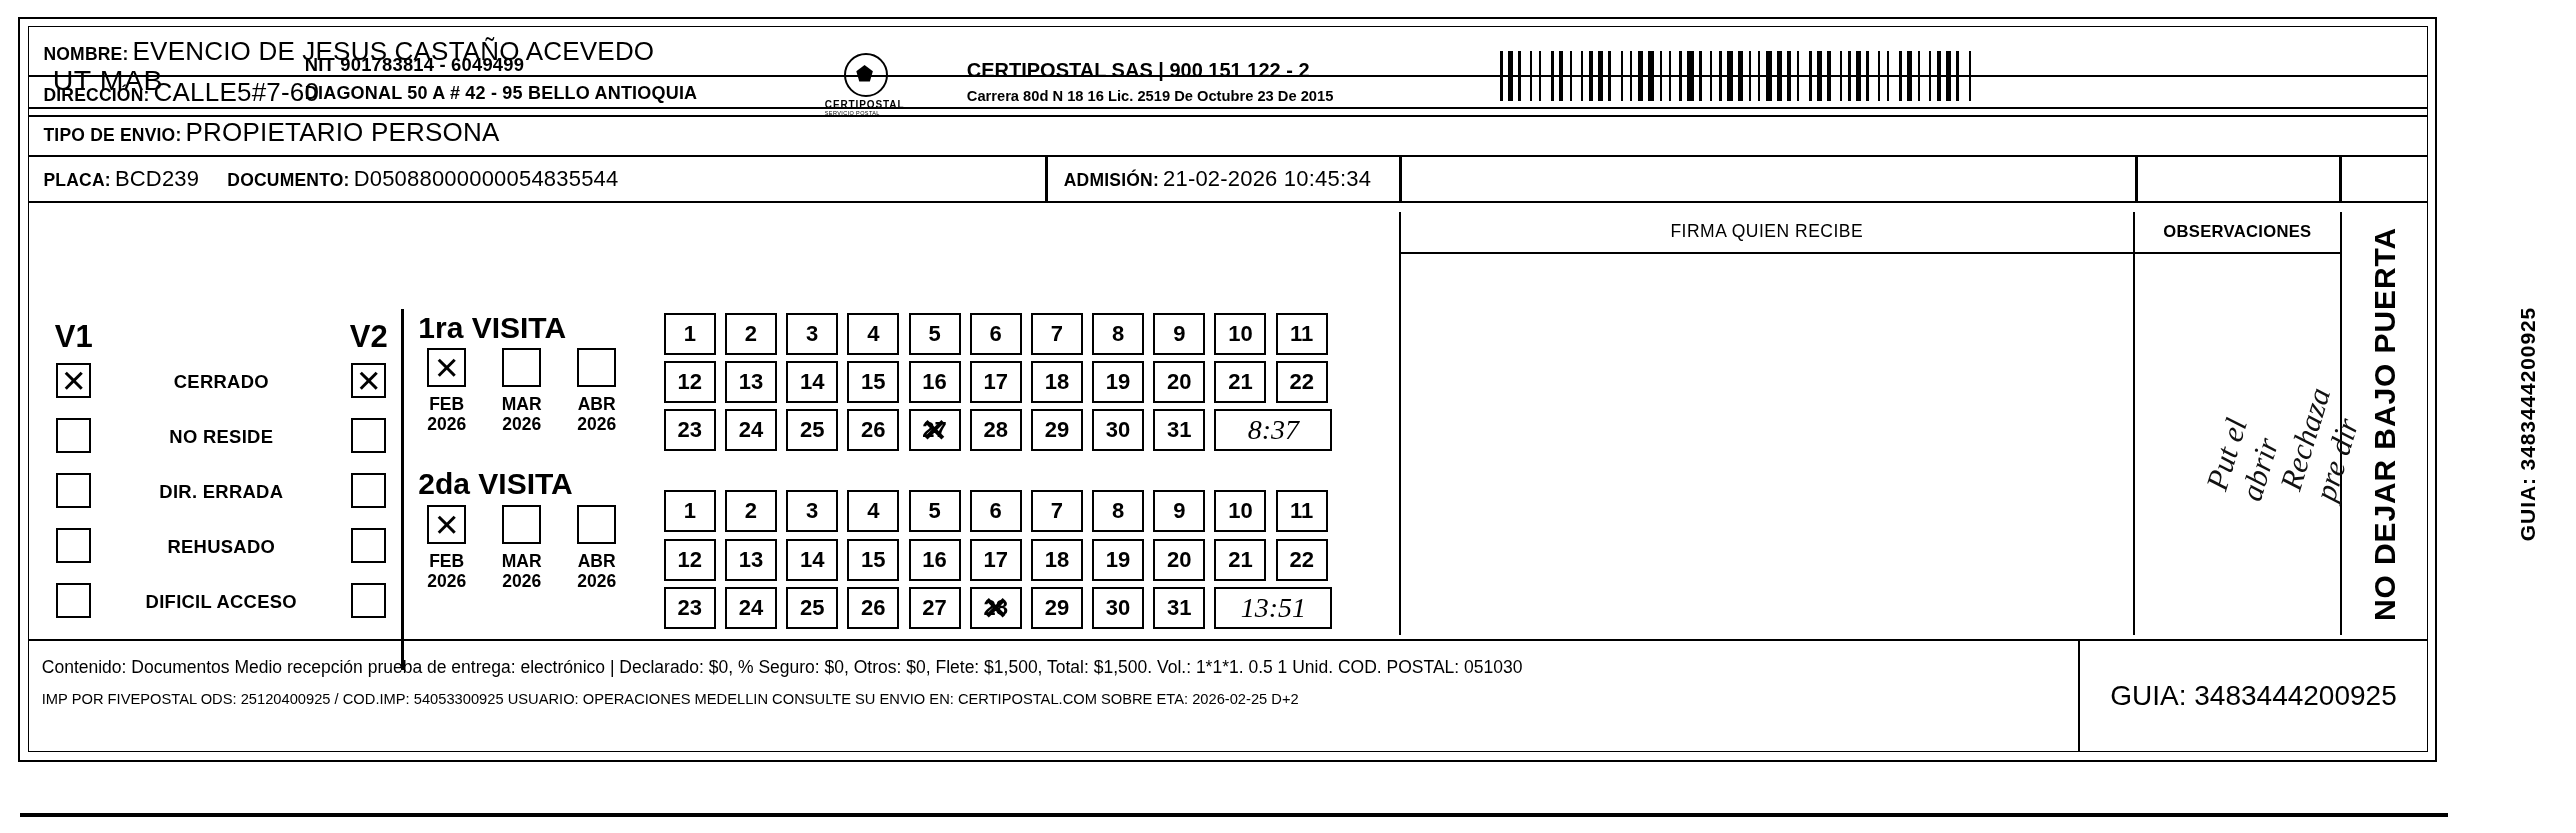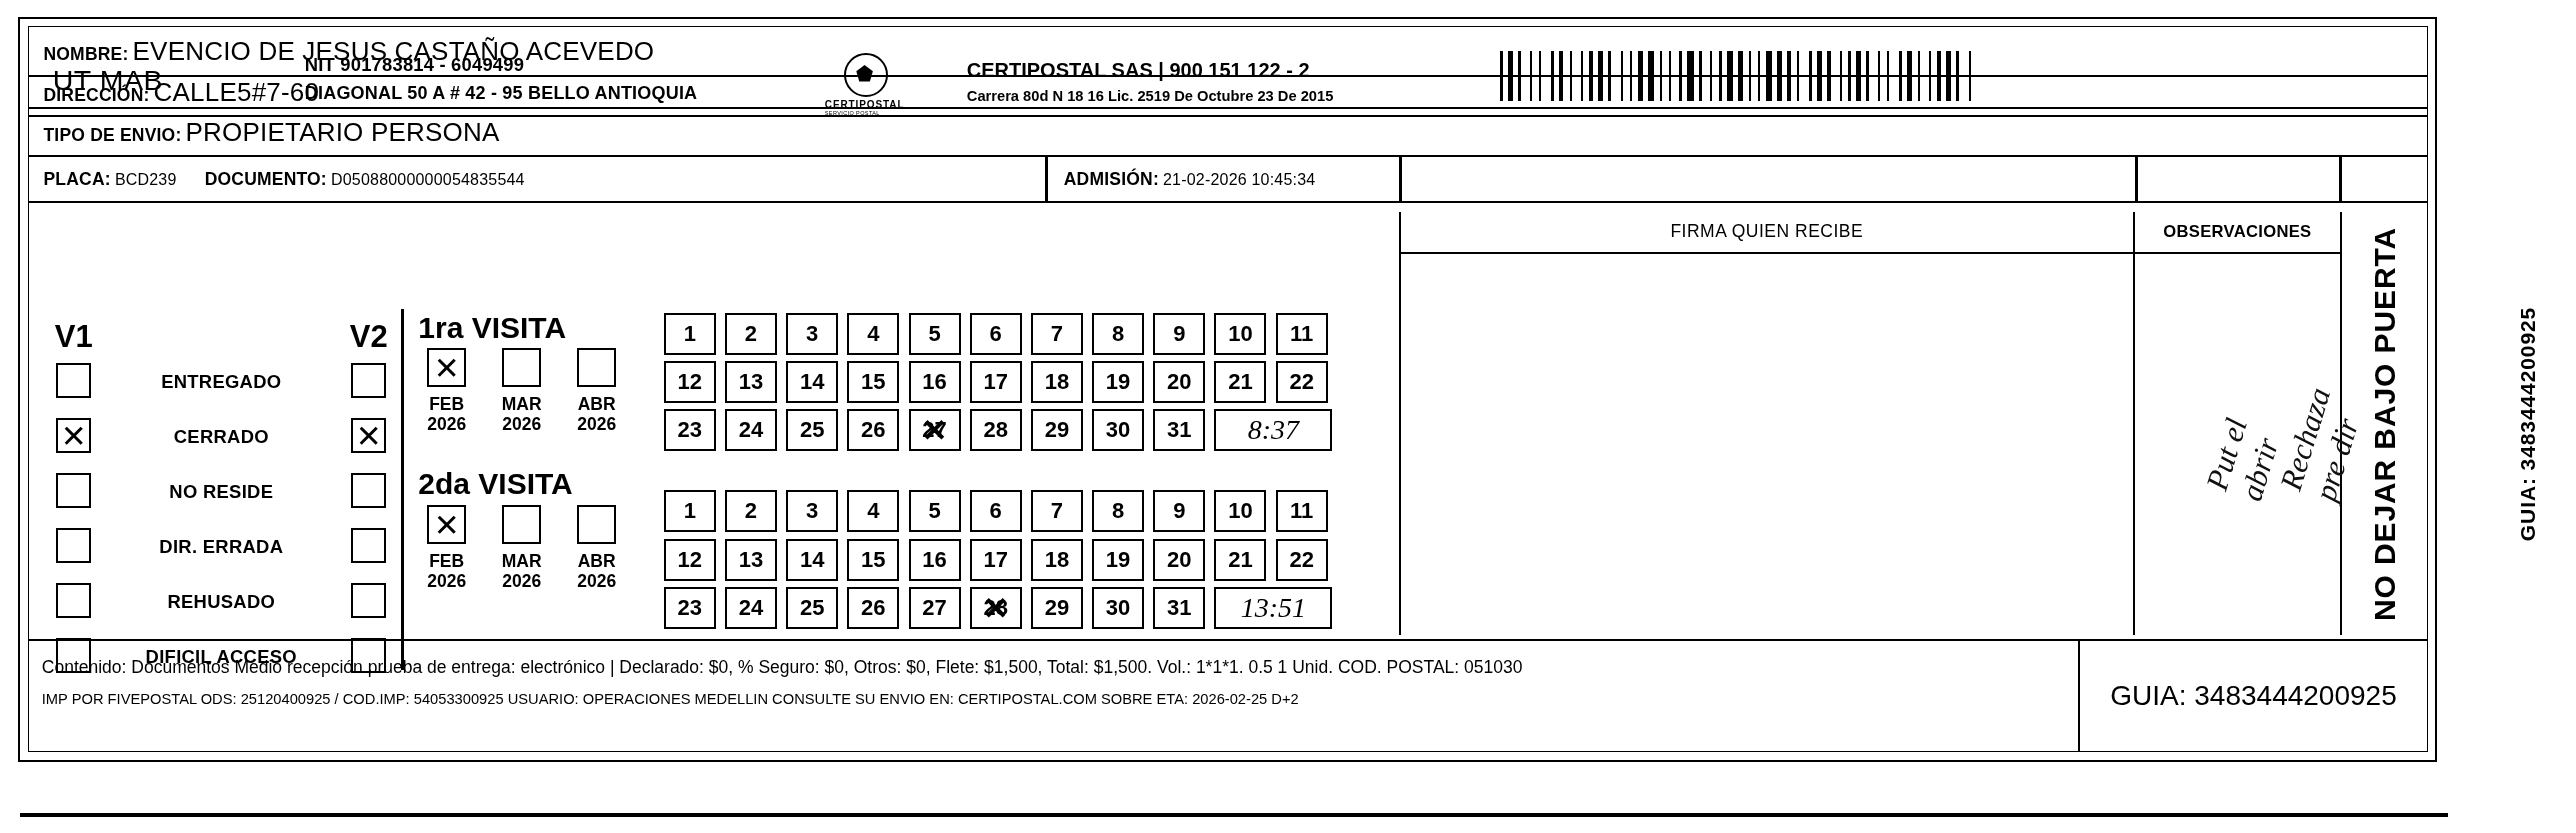--- a/index.html
+++ b/index.html
@@ -27,21 +27,21 @@
   .cp-block{position:absolute;left:938px;top:28px;line-height:1.5;}
   .cp-l1{font-size:20px;font-weight:bold;}
   .cp-l2{font-size:14.7px;font-weight:bold;}
   .barcode{position:absolute;left:1471px;top:24px;width:478px;height:50px;overflow:hidden;white-space:nowrap;}
   .barcode i{display:inline-block;height:50px;background:#000;margin-right:1.8px;vertical-align:top;}
 
   
   .row{position:relative;border-bottom:2.8px solid #000;box-sizing:border-box;}
   .lbl{font-size:17.5px;font-weight:bold;letter-spacing:0.2px;}
   .val{font-size:26px;letter-spacing:0.2px;}
-  .val-sm{font-size:16px;}
+  .val-sm{font-size:22px;}
   .cellpad{position:absolute;left:14.7px;top:50%;transform:translateY(-50%);white-space:nowrap;}
 
   .r-nombre{height:50px;}
   .r-direccion{height:32px;}
   .r-tipo{height:48px;}
   .r-placa{height:46px;}
   .r-ciudad{height:46px;}
 
   .vdiv{position:absolute;top:0;bottom:0;width:2.8px;background:#000;}
 
@@ -160,25 +160,20 @@
       <div class="mid">
 
         <div class="status-list">
           <div class="vhdr-row">
             <div class="st-v1 v-head">V1</div>
             <div class="st-lbl"></div>
             <div class="st-v2 v-head">V2</div>
           </div>
           <div id="status-rows">
               <div class="st-row">
-                <div class="st-v1"><span class="chk"></span></div>
-                <div class="st-lbl">ENTREGADO</div>
-                <div class="st-v2"><span class="chk"></span></div>
-              </div>
-              <div class="st-row">
                 <div class="st-v1"><span class="chk"><span class="mark">✕</span></span></div>
                 <div class="st-lbl">CERRADO</div>
                 <div class="st-v2"><span class="chk"><span class="mark">✕</span></span></div>
               </div>
               <div class="st-row">
                 <div class="st-v1"><span class="chk"></span></div>
                 <div class="st-lbl">NO RESIDE</div>
                 <div class="st-v2"><span class="chk"></span></div>
               </div>
               <div class="st-row">

